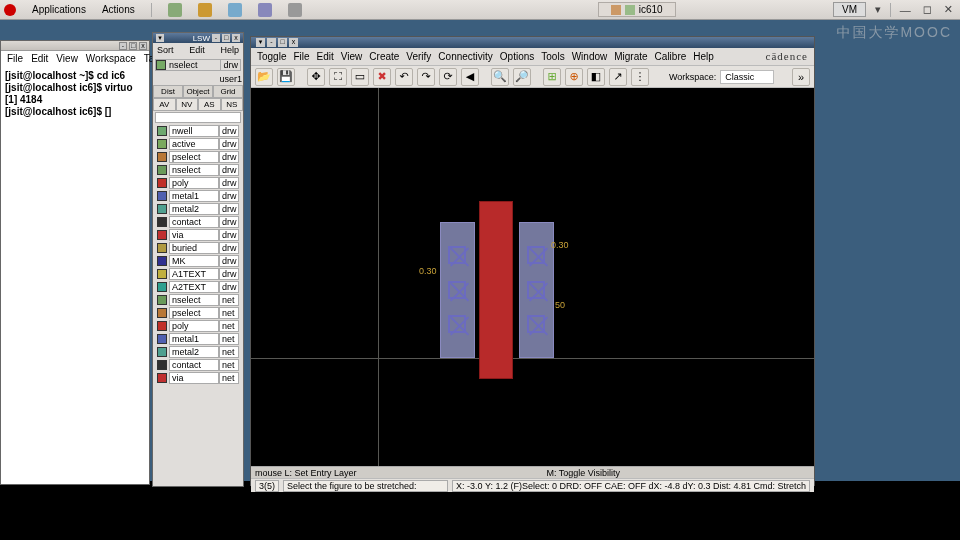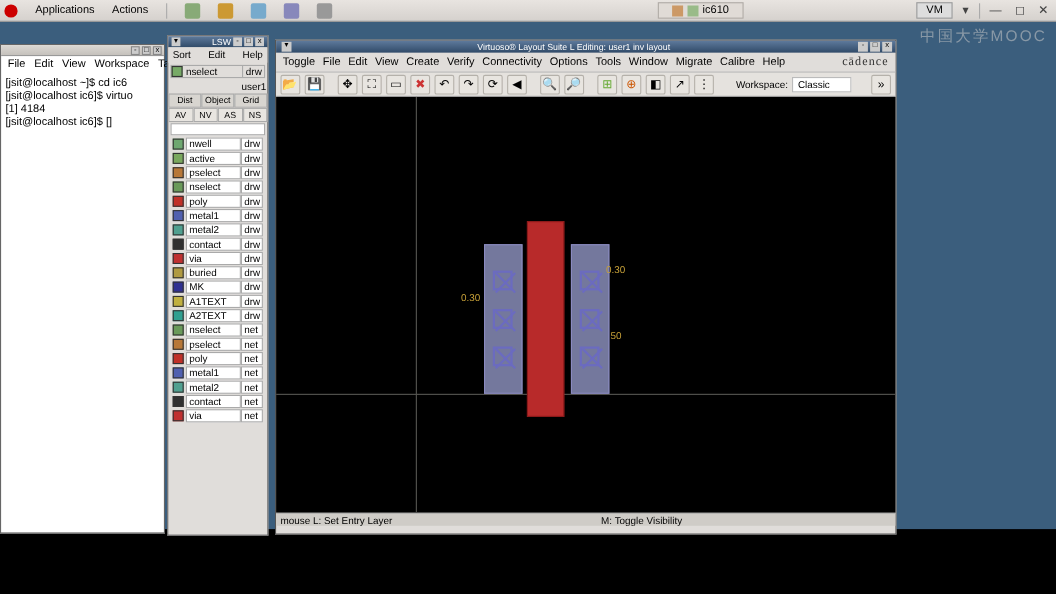--- a/index.html
+++ b/index.html
@@ -18,21 +18,21 @@
 .vm-btn { border: 1px solid #999; padding: 1px 8px; background: #ddd; }
 .wctrl { font-size: 11px; color: #444; padding: 0 3px; cursor: pointer; }
 
 .watermark { position: absolute; top: 24px; right: 8px; color: rgba(200,200,200,0.55); font-size: 14px; letter-spacing: 2px; z-index: 50; }
 
 
 .term-win { position: absolute; top: 40px; left: 0; width: 150px; height: 445px; background: #fff; border: 1px solid #666; font-family: monospace; font-size: 10px; }
 .term-title { height: 10px; background: linear-gradient(#dcd9d4,#c5c1bc); border-bottom: 1px solid #999; display: flex; justify-content: flex-end; align-items: center; padding: 0 2px; gap: 2px; }
 .tctrl { width: 8px; height: 8px; background: #ccc; border: 1px solid #888; font-size: 7px; line-height: 6px; text-align: center; }
 .term-menu { display: flex; gap: 8px; padding: 2px 6px; font-size: 10px; }
-.term-body { padding: 4px; white-space: pre; line-height: 12px; }
+.term-body { padding: 4px; white-space: pre; line-height: 12px; font-weight: bold; }
 
 
 .lsw-win { position: absolute; top: 32px; left: 152px; width: 92px; height: 455px; background: #e0ddda; border: 1px solid #666; font-size: 9px; }
 .lsw-title { height: 10px; background: linear-gradient(#5e7a9c,#304a68); color: #fff; display: flex; align-items: center; padding: 0 3px; gap: 2px; font-size: 8px; }
 .lsw-title .t { flex: 1; text-align: right; }
 .lsw-title .c { width: 8px; height: 8px; background: #ccc; color: #000; font-size: 7px; line-height: 7px; text-align: center; }
 .lsw-menu { display: flex; justify-content: space-between; padding: 2px 4px; background: #e0ddda; }
 .lsw-sel { display: flex; align-items: center; border: 1px solid #aaa; margin: 2px; }
 .lsw-sel .sw { width: 10px; height: 10px; background: #7a6; border: 1px solid #333; }
 .lsw-sel .nm { flex: 1; padding: 0 3px; } .lsw-sel .pu { border-left: 1px solid #aaa; padding: 0 2px; }
@@ -259,21 +259,20 @@
           <span class="sw" style="background:#c03030"></span>
           <span class="nm">via</span>
           <span class="pu">net</span>
         </div>
       </div>
   </div>
 
   <div class="virt-win">
     <div class="virt-title">
       <span class="c">▾</span>
-      <span class="t">Virtuoso® Layout Suite L Editing: user1 inv layout</span>
       <span class="c">-</span>
       <span class="c">□</span>
       <span class="c">x</span>
     </div>
     <div class="virt-menu" id="virt-menu">
       <span>Toggle</span>
         <span>File</span>
         <span>Edit</span>
         <span>View</span>
         <span>Create</span>
@@ -326,14 +325,19 @@
       <div class="shape via" style="left:276px; top:193px;"></div>
       <div class="shape via" style="left:276px; top:227px;"></div>
       <div class="dim" style="left:168px; top:178px;">0.30</div>
       <div class="dim" style="left:300px; top:152px;">0.30</div>
       <div class="dim" style="left:304px; top:212px;">50</div>
     </div>
     <div class="mouse-bar">
       <span>mouse L: Set Entry Layer</span>
       <span class="m">M: Toggle Visibility</span>
     </div>
+    <div class="status-bar">
+      <span class="sel">3(5)</span>
+      <span class="prompt">Select the figure to be stretched:</span>
+      <span class="info">X: -3.0   Y: 1.2   (F)Select: 0   DRD: OFF   CAE: OFF   dX: -4.8   dY: 0.3   Dist: 4.81   Cmd: Stretch</span>
+    </div>
   </div>
 </div>
 
 </body></html>

